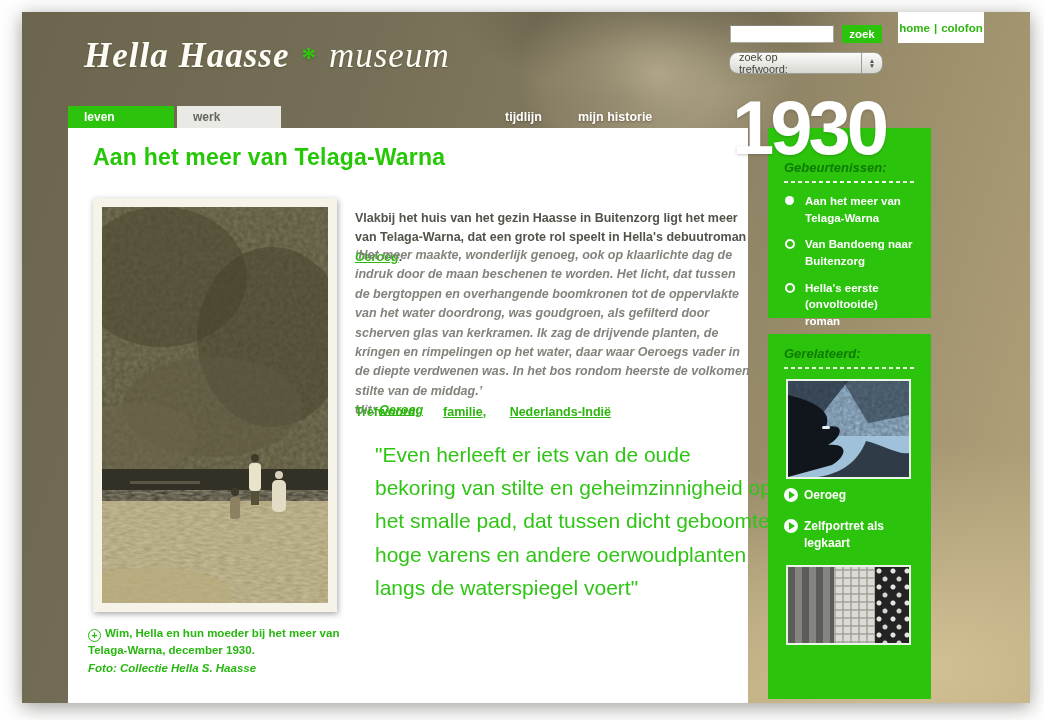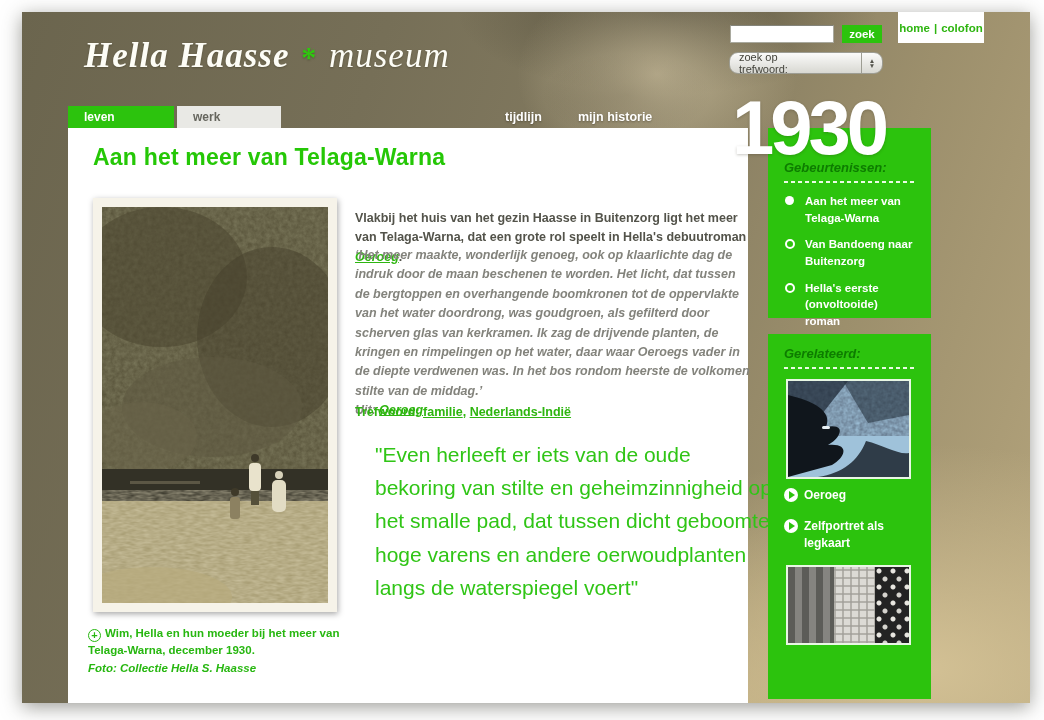--- a/index.html
+++ b/index.html
@@ -64,21 +64,21 @@
   .caption .zoom-ic{display:inline-block;width:13px;height:13px;border:1.5px solid #27b710;border-radius:50%;
     text-align:center;line-height:11px;font-size:11px;margin-right:4px;vertical-align:-2px;}
   .caption .credit{font-style:italic;}
   
   .col{position:absolute;left:287px;width:398px;font-size:12.5px;line-height:1.55;}
   .intro{top:72px;font-weight:bold;color:var(--ink);margin-top:9px;}
   .intro a,.quoteblk a{color:var(--green-link);font-style:italic;font-weight:bold;text-decoration:underline;cursor:pointer;}
   .quoteblk{top:118px;font-weight:bold;font-style:italic;color:var(--quote-gray);}
   .uit{margin-top:0;}
   .trefwoord{top:275px;font-weight:bold;color:var(--green-link);}
-  .trefwoord a{color:var(--green-link);text-decoration:underline;font-style:normal;cursor:pointer;}
+  .trefwoord a{color:var(--green-link);text-decoration:underline;font-style:normal;cursor:pointer;margin-left:20px;}
   .pullquote{position:absolute;left:307px;top:310px;width:402px;font-size:21px;line-height:1.58;color:#30c516;}
   
   .side-box{position:absolute;left:746px;width:163px;background:var(--green);padding:12px 16px;color:#fff;}
   .events-box{top:116px;height:190px;padding-top:32px;}
   .related-box{top:322px;height:365px;overflow:hidden;}
   .side-title{font-size:13px;font-weight:bold;font-style:italic;color:var(--green-dark);}
   .dash{height:2px;margin:6px 0 10px 0;
     background:repeating-linear-gradient(90deg,#eafce4 0 4px,transparent 4px 7px);}
   .ev-item{position:relative;padding-left:21px;margin-bottom:10px;font-size:11.5px;font-weight:bold;line-height:1.45;cursor:pointer;}
   .ev-item .b{position:absolute;left:1px;top:3px;width:9px;height:9px;border-radius:50%;}

